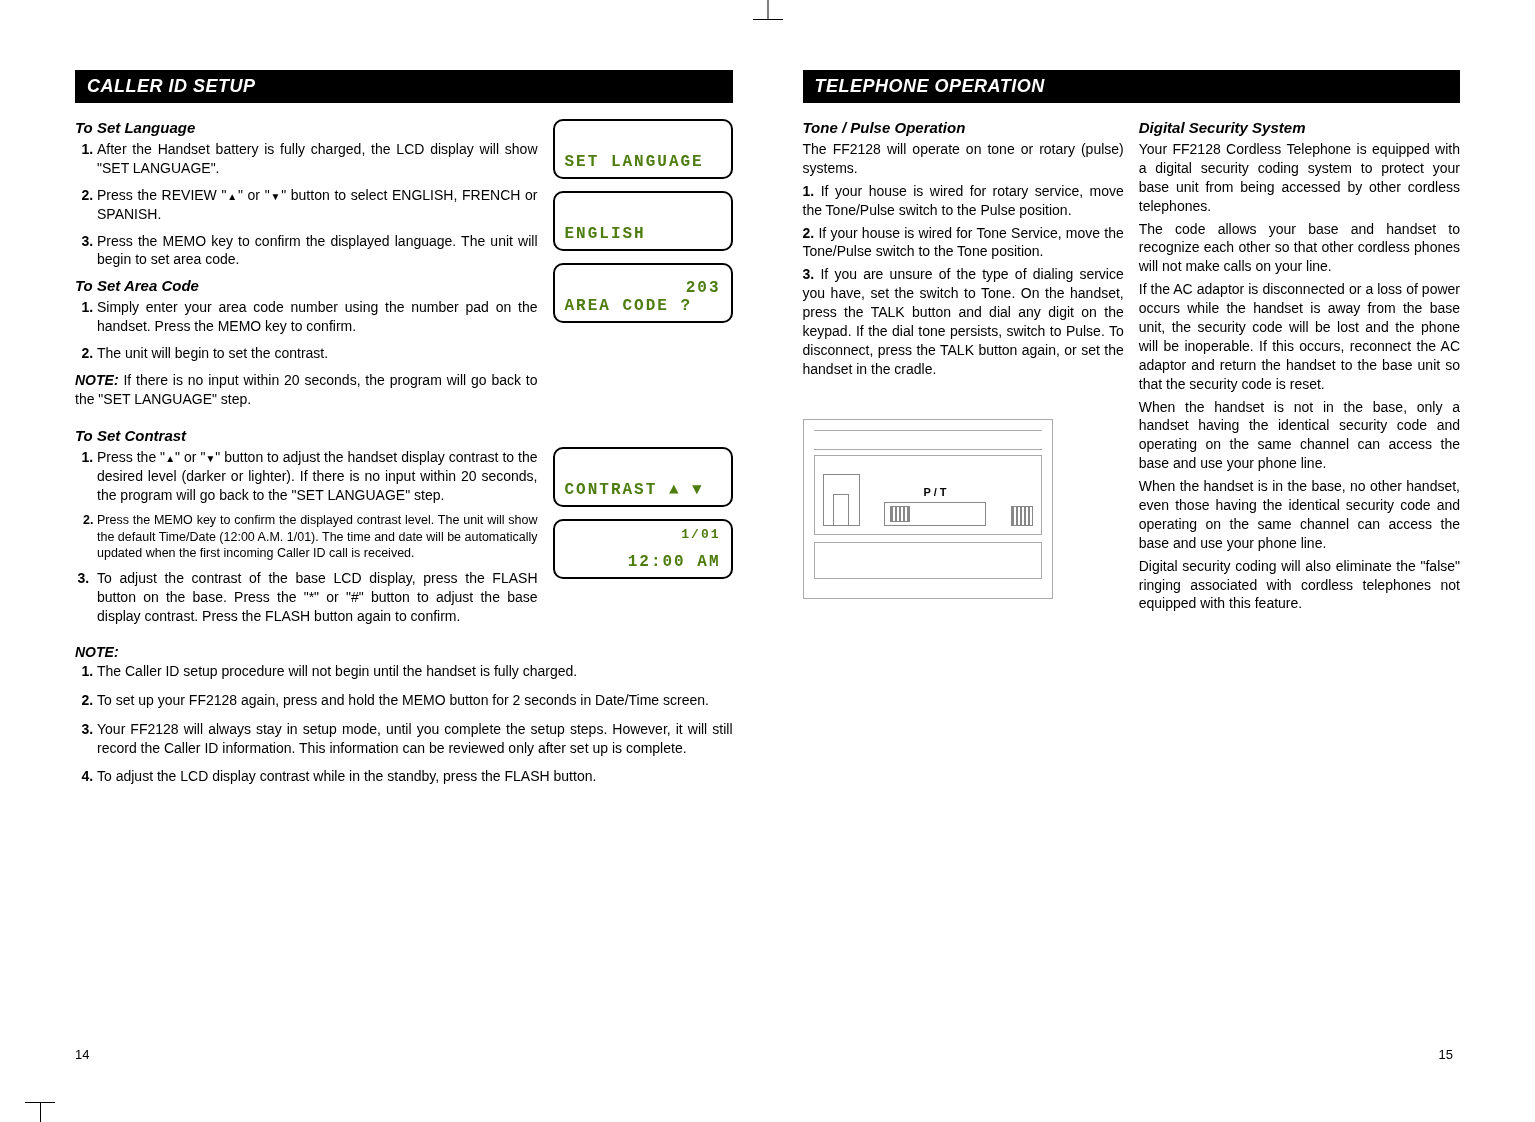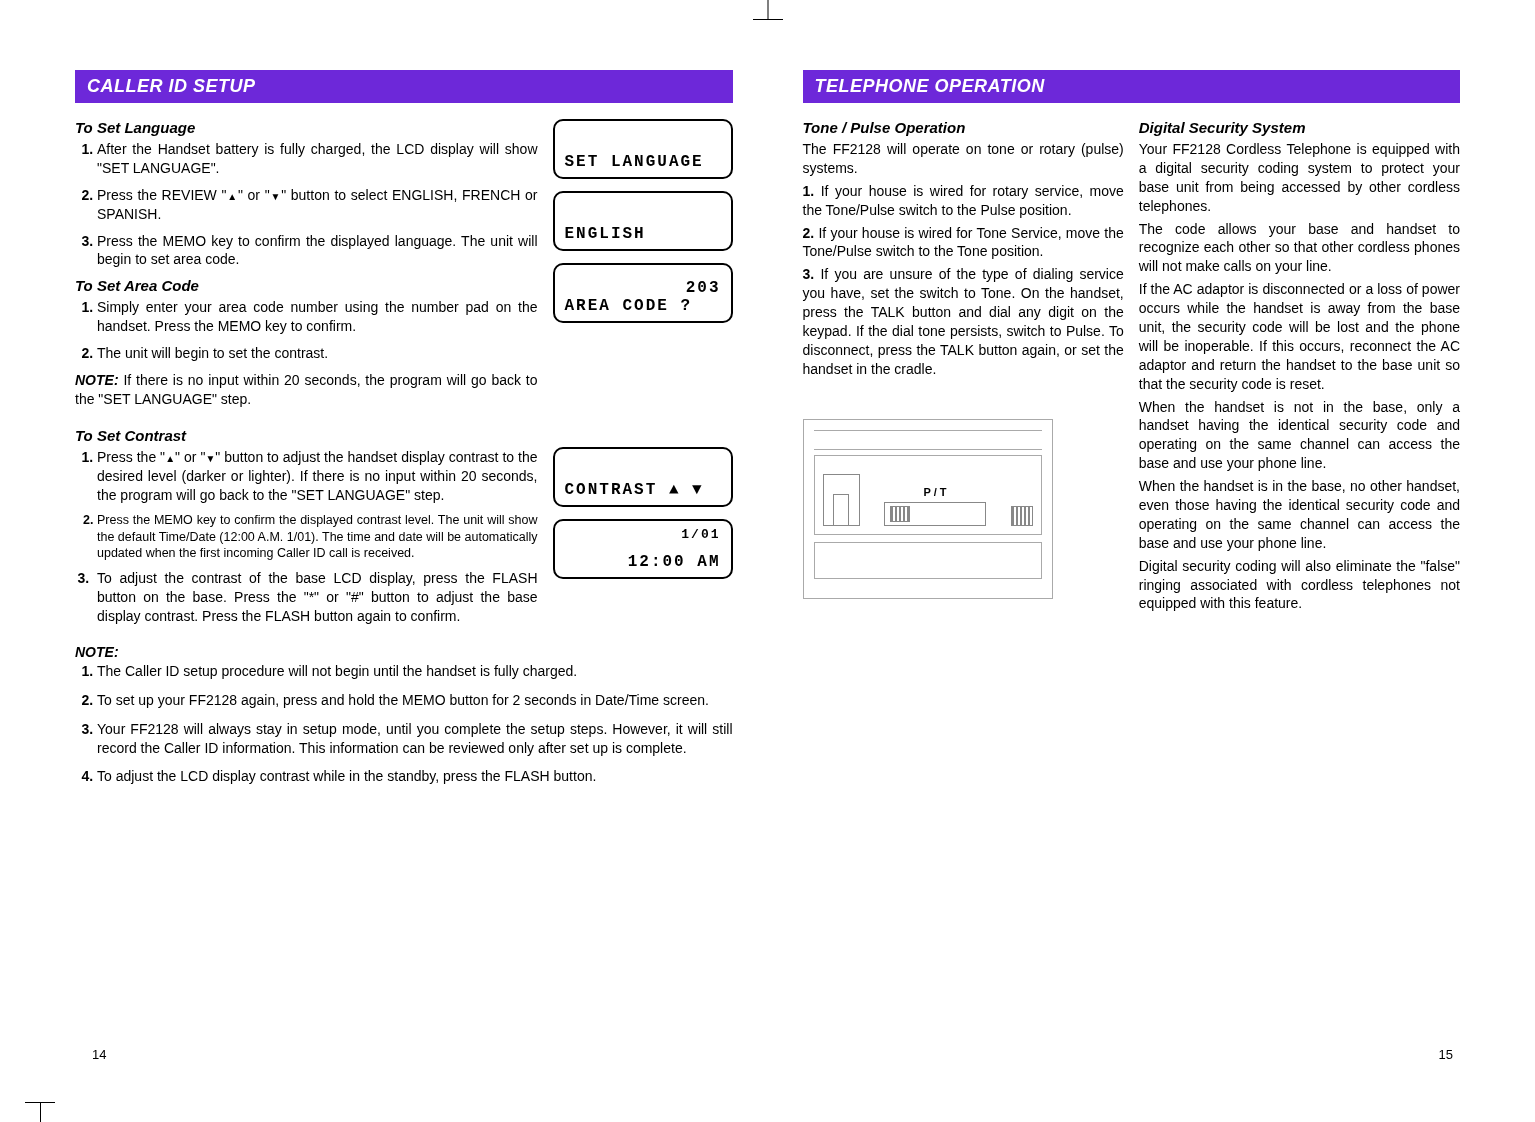--- a/index.html
+++ b/index.html
@@ -29,21 +29,21 @@
     flex: 1;
     padding: 30px 35px 20px 35px;
     box-sizing: border-box;
     position: relative;
     display: flex;
     flex-direction: column;
   }
   .page-left { border-right: none; }
   .page-right { }
   .section-header {
-    background: #6d28d9;
+    background: #000000;
     color: #fff;
     font-weight: bold;
     font-style: italic;
     padding: 6px 12px;
     font-size: 18px;
     letter-spacing: 0.5px;
     margin-bottom: 16px;
   }
   .sub-heading {
     font-weight: bold;
@@ -90,31 +90,31 @@
     margin-bottom: 12px;
     padding: 6px 10px;
     box-sizing: border-box;
     display: flex;
     flex-direction: column;
     justify-content: flex-end;
     align-items: flex-start;
     font-family: 'Courier New', monospace;
     font-size: 16px;
     letter-spacing: 2px;
-    color: #000000;
+    color: #4d7c0f;
     font-weight: bold;
   }
   .lcd .line { width: 100%; white-space: nowrap; }
   .lcd .line.right { text-align: right; }
   .page-num {
     position: absolute;
     bottom: 20px;
     font-size: 13px;
   }
-  .page-num.left { left: 52px; }
+  .page-num.left { left: 35px; }
   .page-num.right { right: 42px; }
 
   .right-columns {
     display: flex;
     gap: 15px;
   }
   .right-col {
     flex: 1;
   }
   .switch-illus {

